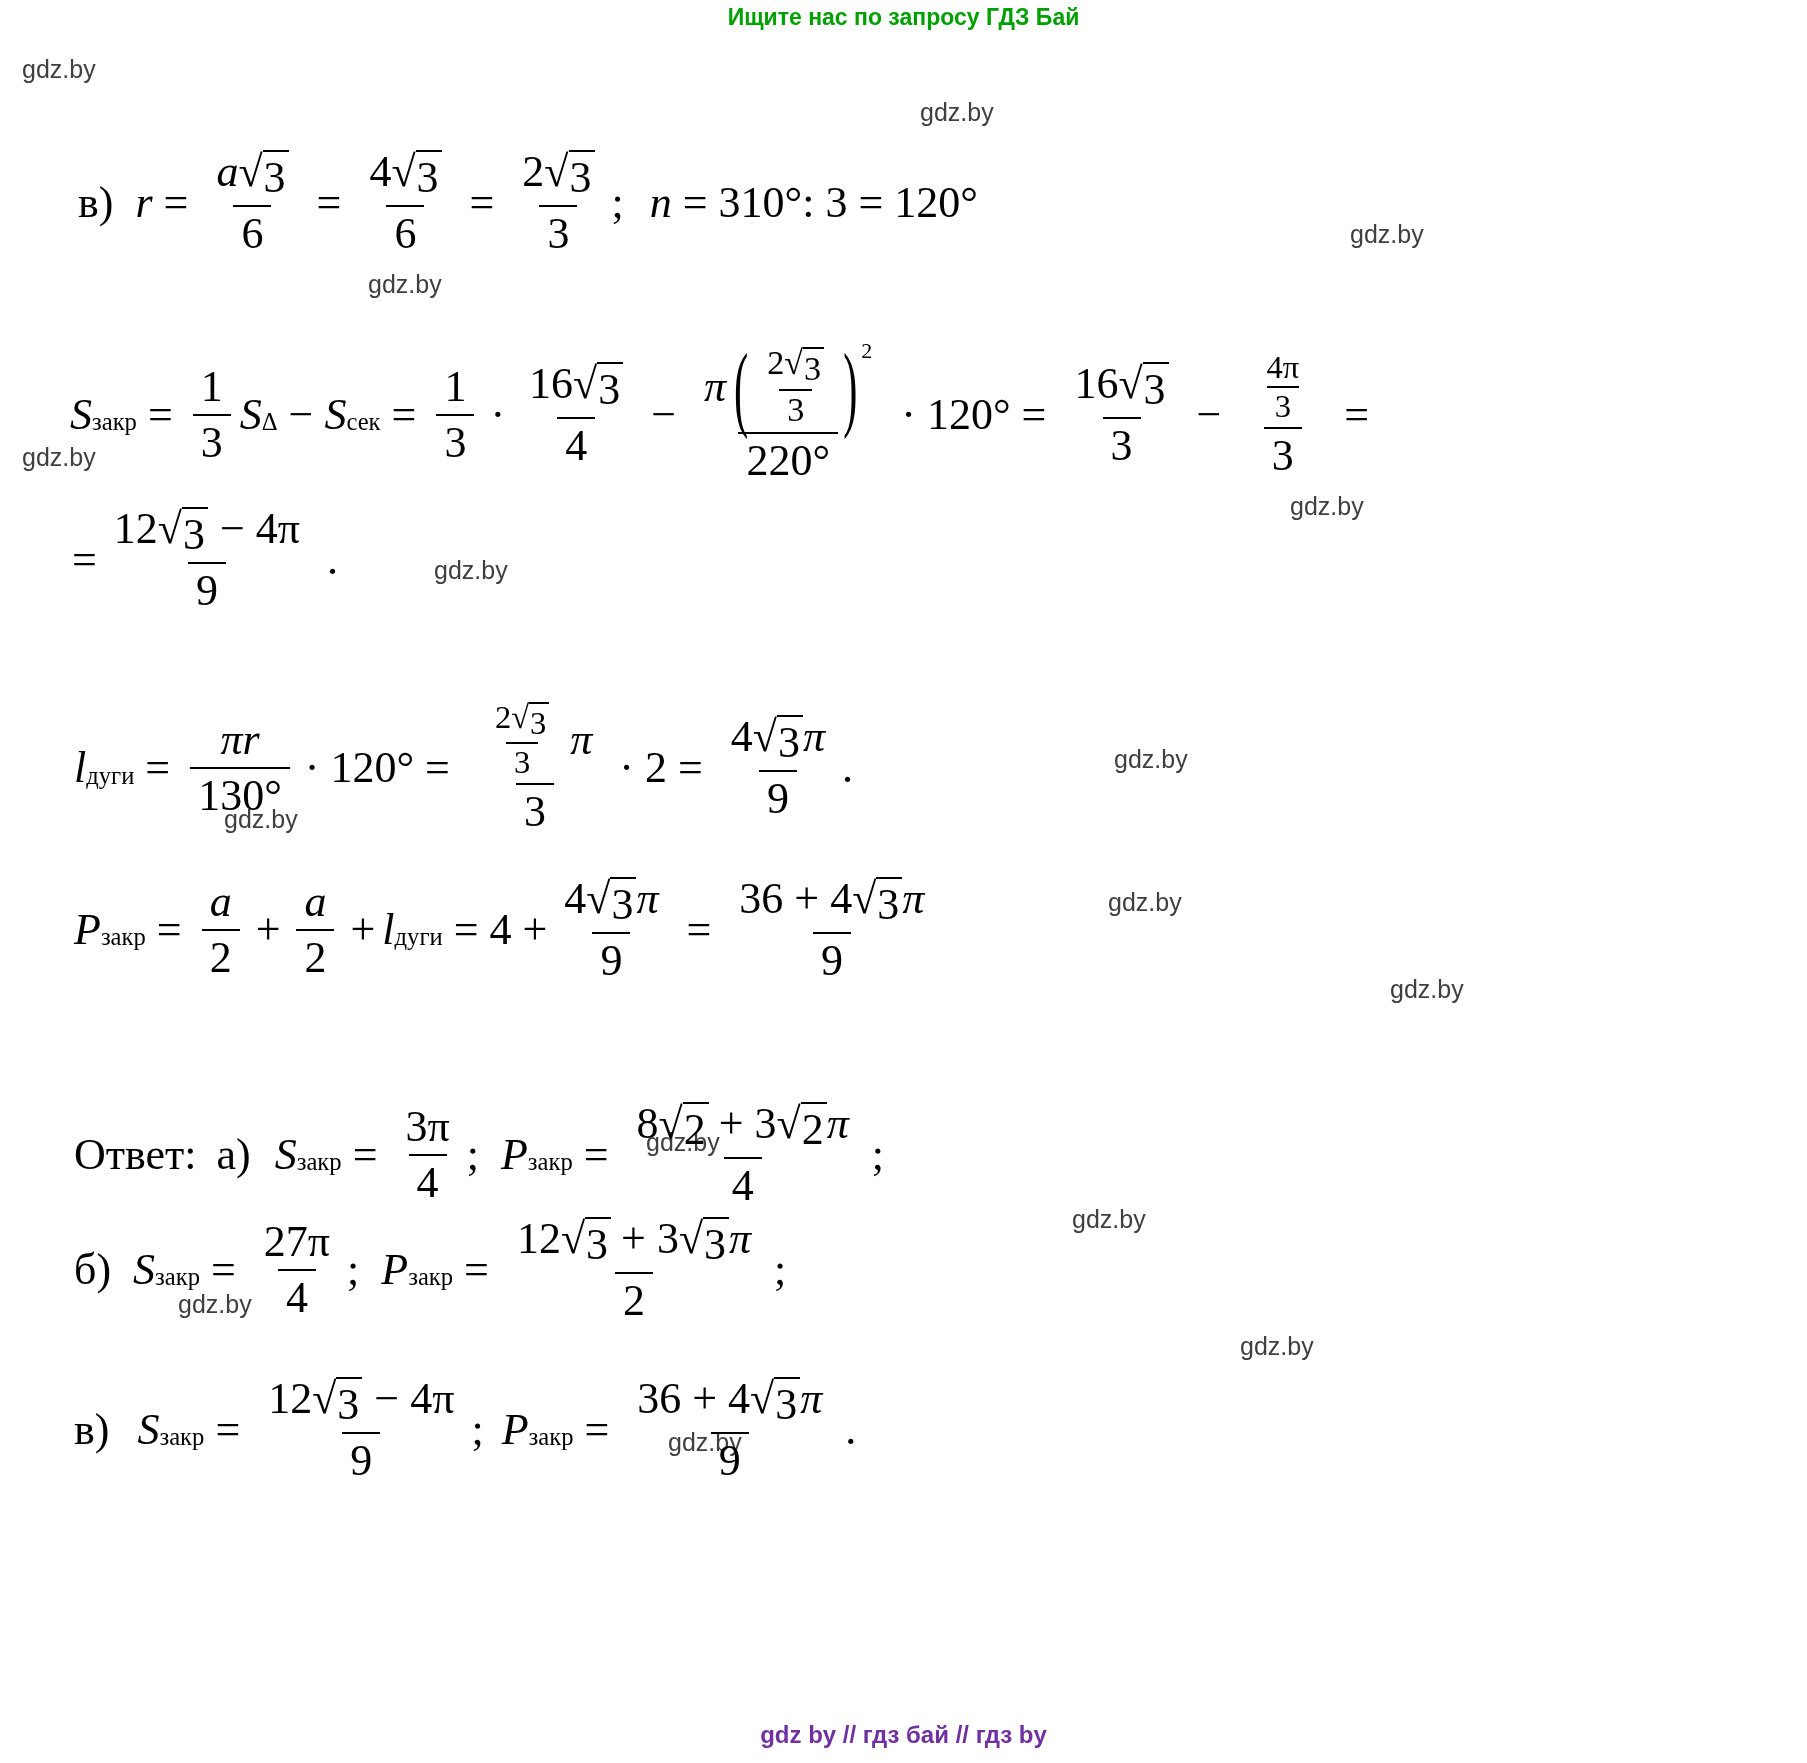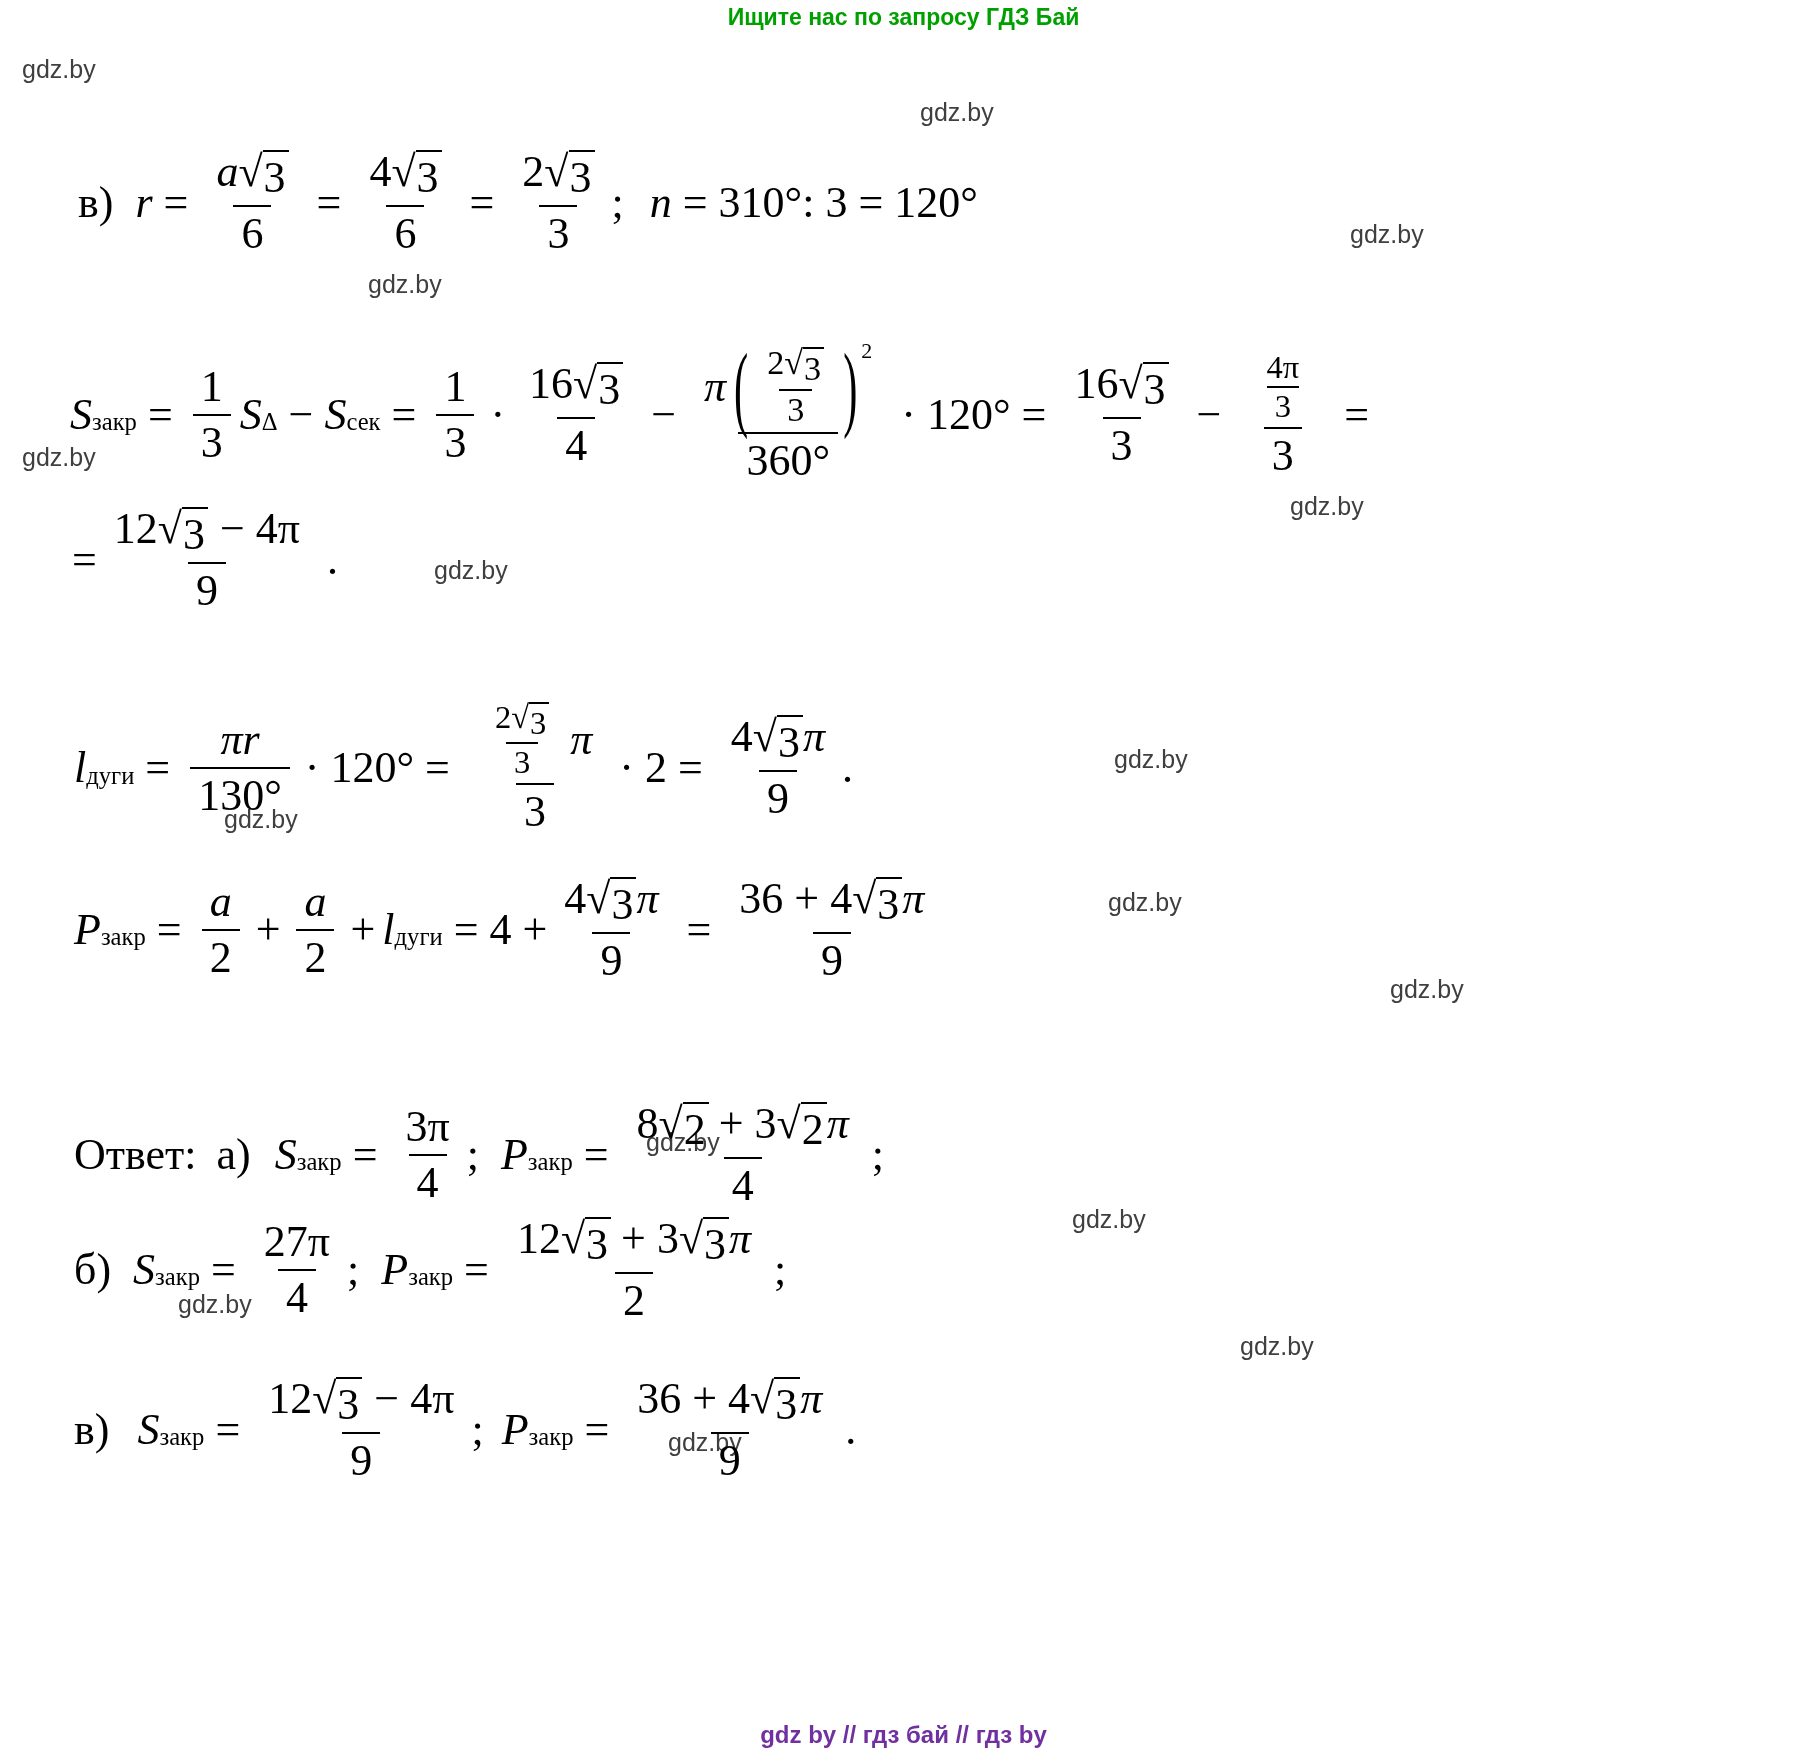--- a/index.html
+++ b/index.html
@@ -225,21 +225,21 @@
                   <span class="body">3</span>
                 </span>
             </span>
             <span class="den">3</span>
           </span>
           <span class="pr">)</span>
         </span>
         <span class="expo">2</span>
       </span>
     </span>
-    <span class="den">360°</span>
+    <span class="den">220°</span>
   </span>
   <span style="margin-left:12px;">· 120°</span>
   <span class="op">=</span>
   <span class="frac">
     <span class="num">
       <span class="rad">
           <span>16</span>
           <span class="sign">√</span>
           <span class="body">3</span>
         </span>

